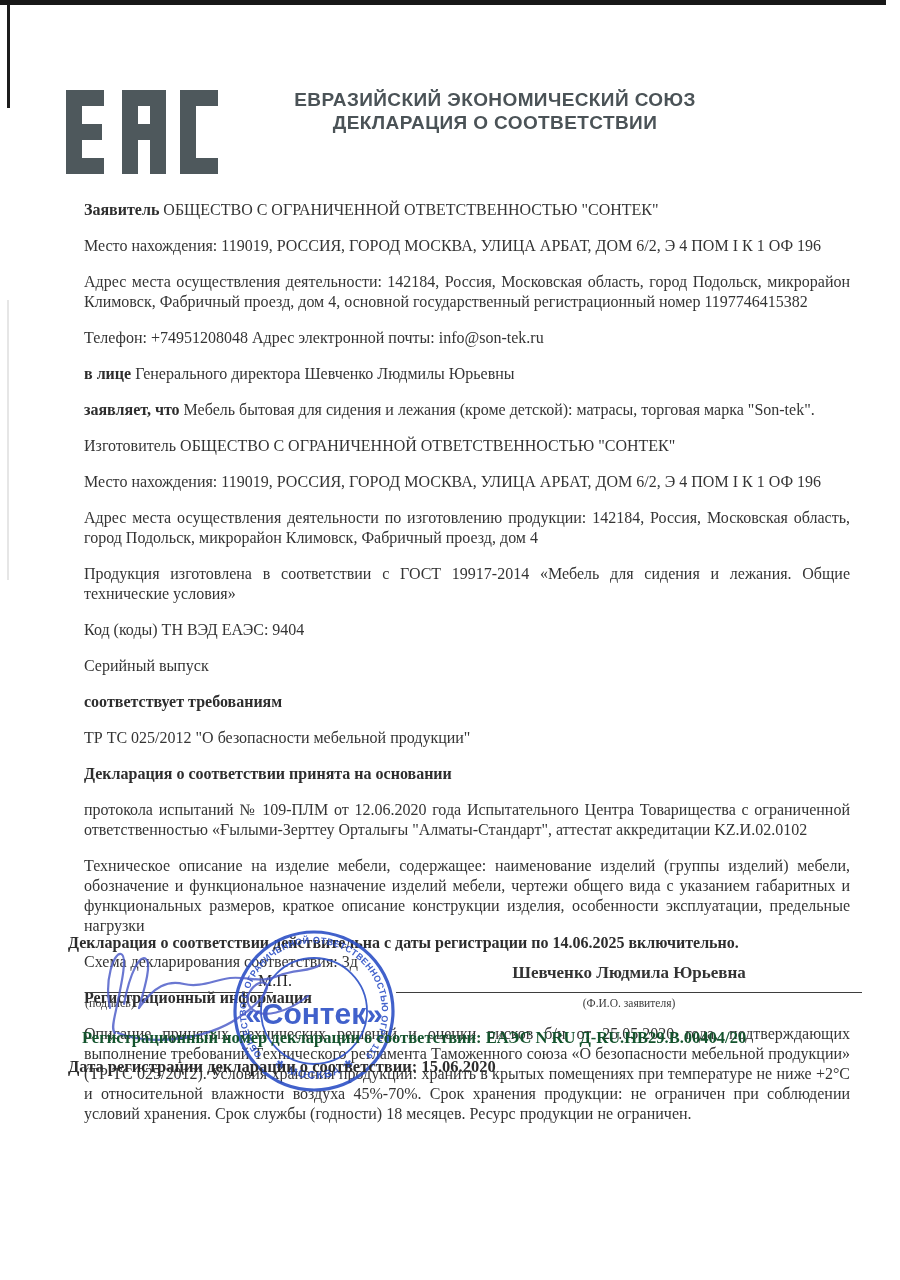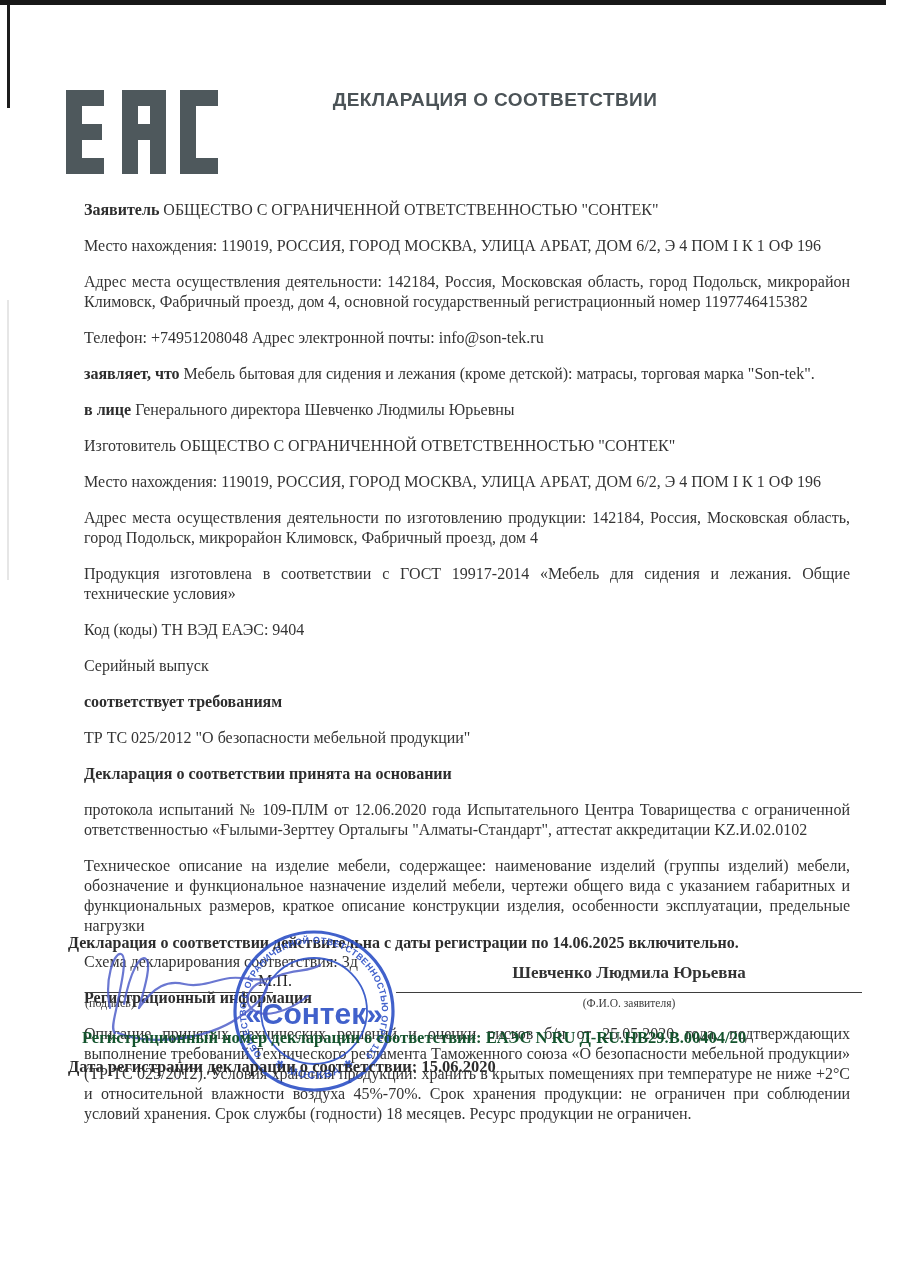--- a/index.html
+++ b/index.html
@@ -86,30 +86,31 @@
     <rect x="56" y="0" width="44" height="16"></rect>
     <rect x="56" y="34" width="44" height="16"></rect>
 
     <rect x="114" y="0" width="16" height="84"></rect>
     <rect x="114" y="0" width="38" height="16"></rect>
     <rect x="114" y="68" width="38" height="16"></rect>
   </g>
 </svg>
 
 <div class="title-block">
+  <div>ЕВРАЗИЙСКИЙ ЭКОНОМИЧЕСКИЙ СОЮЗ</div>
   <div>ДЕКЛАРАЦИЯ О СООТВЕТСТВИИ</div>
 </div>
 
 <div class="doc-body">
     <p><span class="b">Заявитель </span><span>ОБЩЕСТВО С ОГРАНИЧЕННОЙ ОТВЕТСТВЕННОСТЬЮ "СОНТЕК"</span></p>
     <p><span>Место нахождения: 119019, РОССИЯ, ГОРОД МОСКВА, УЛИЦА АРБАТ, ДОМ 6/2, Э 4 ПОМ I К 1 ОФ 196</span></p>
     <p><span>Адрес места осуществления деятельности: 142184, Россия, Московская область, город Подольск, микрорайон Климовск, Фабричный проезд, дом 4, основной государственный регистрационный номер 1197746415382</span></p>
     <p><span>Телефон: +74951208048 Адрес электронной почты: info@son-tek.ru</span></p>
+    <p><span class="b">в лице </span><span>Генерального директора Шевченко Людмилы Юрьевны</span></p>
     <p><span class="b">заявляет, что </span><span>Мебель бытовая для сидения и лежания (кроме детской): матрасы, торговая марка "Son-tek".</span></p>
-    <p><span class="b">в лице </span><span>Генерального директора Шевченко Людмилы Юрьевны</span></p>
     <p><span>Изготовитель ОБЩЕСТВО С ОГРАНИЧЕННОЙ ОТВЕТСТВЕННОСТЬЮ "СОНТЕК"</span></p>
     <p><span>Место нахождения: 119019, РОССИЯ, ГОРОД МОСКВА, УЛИЦА АРБАТ, ДОМ 6/2, Э 4 ПОМ I К 1 ОФ 196</span></p>
     <p><span>Адрес места осуществления деятельности по изготовлению продукции: 142184, Россия, Московская область, город Подольск, микрорайон Климовск, Фабричный проезд, дом 4</span></p>
     <p><span>Продукция изготовлена в соответствии с ГОСТ 19917-2014 «Мебель для сидения и лежания. Общие технические условия»</span></p>
     <p><span>Код (коды) ТН ВЭД ЕАЭС: 9404</span></p>
     <p><span>Серийный выпуск</span></p>
     <p><span class="b">соответствует требованиям</span></p>
     <p><span>ТР ТС 025/2012 "О безопасности мебельной продукции"</span></p>
     <p><span class="b">Декларация о соответствии принята на основании</span></p>
     <p><span>протокола испытаний № 109-ПЛМ от 12.06.2020 года Испытательного Центра Товарищества с ограниченной ответственностью «Ғылыми-Зерттеу Орталығы "Алматы-Стандарт", аттестат аккредитации KZ.И.02.0102</span></p>

